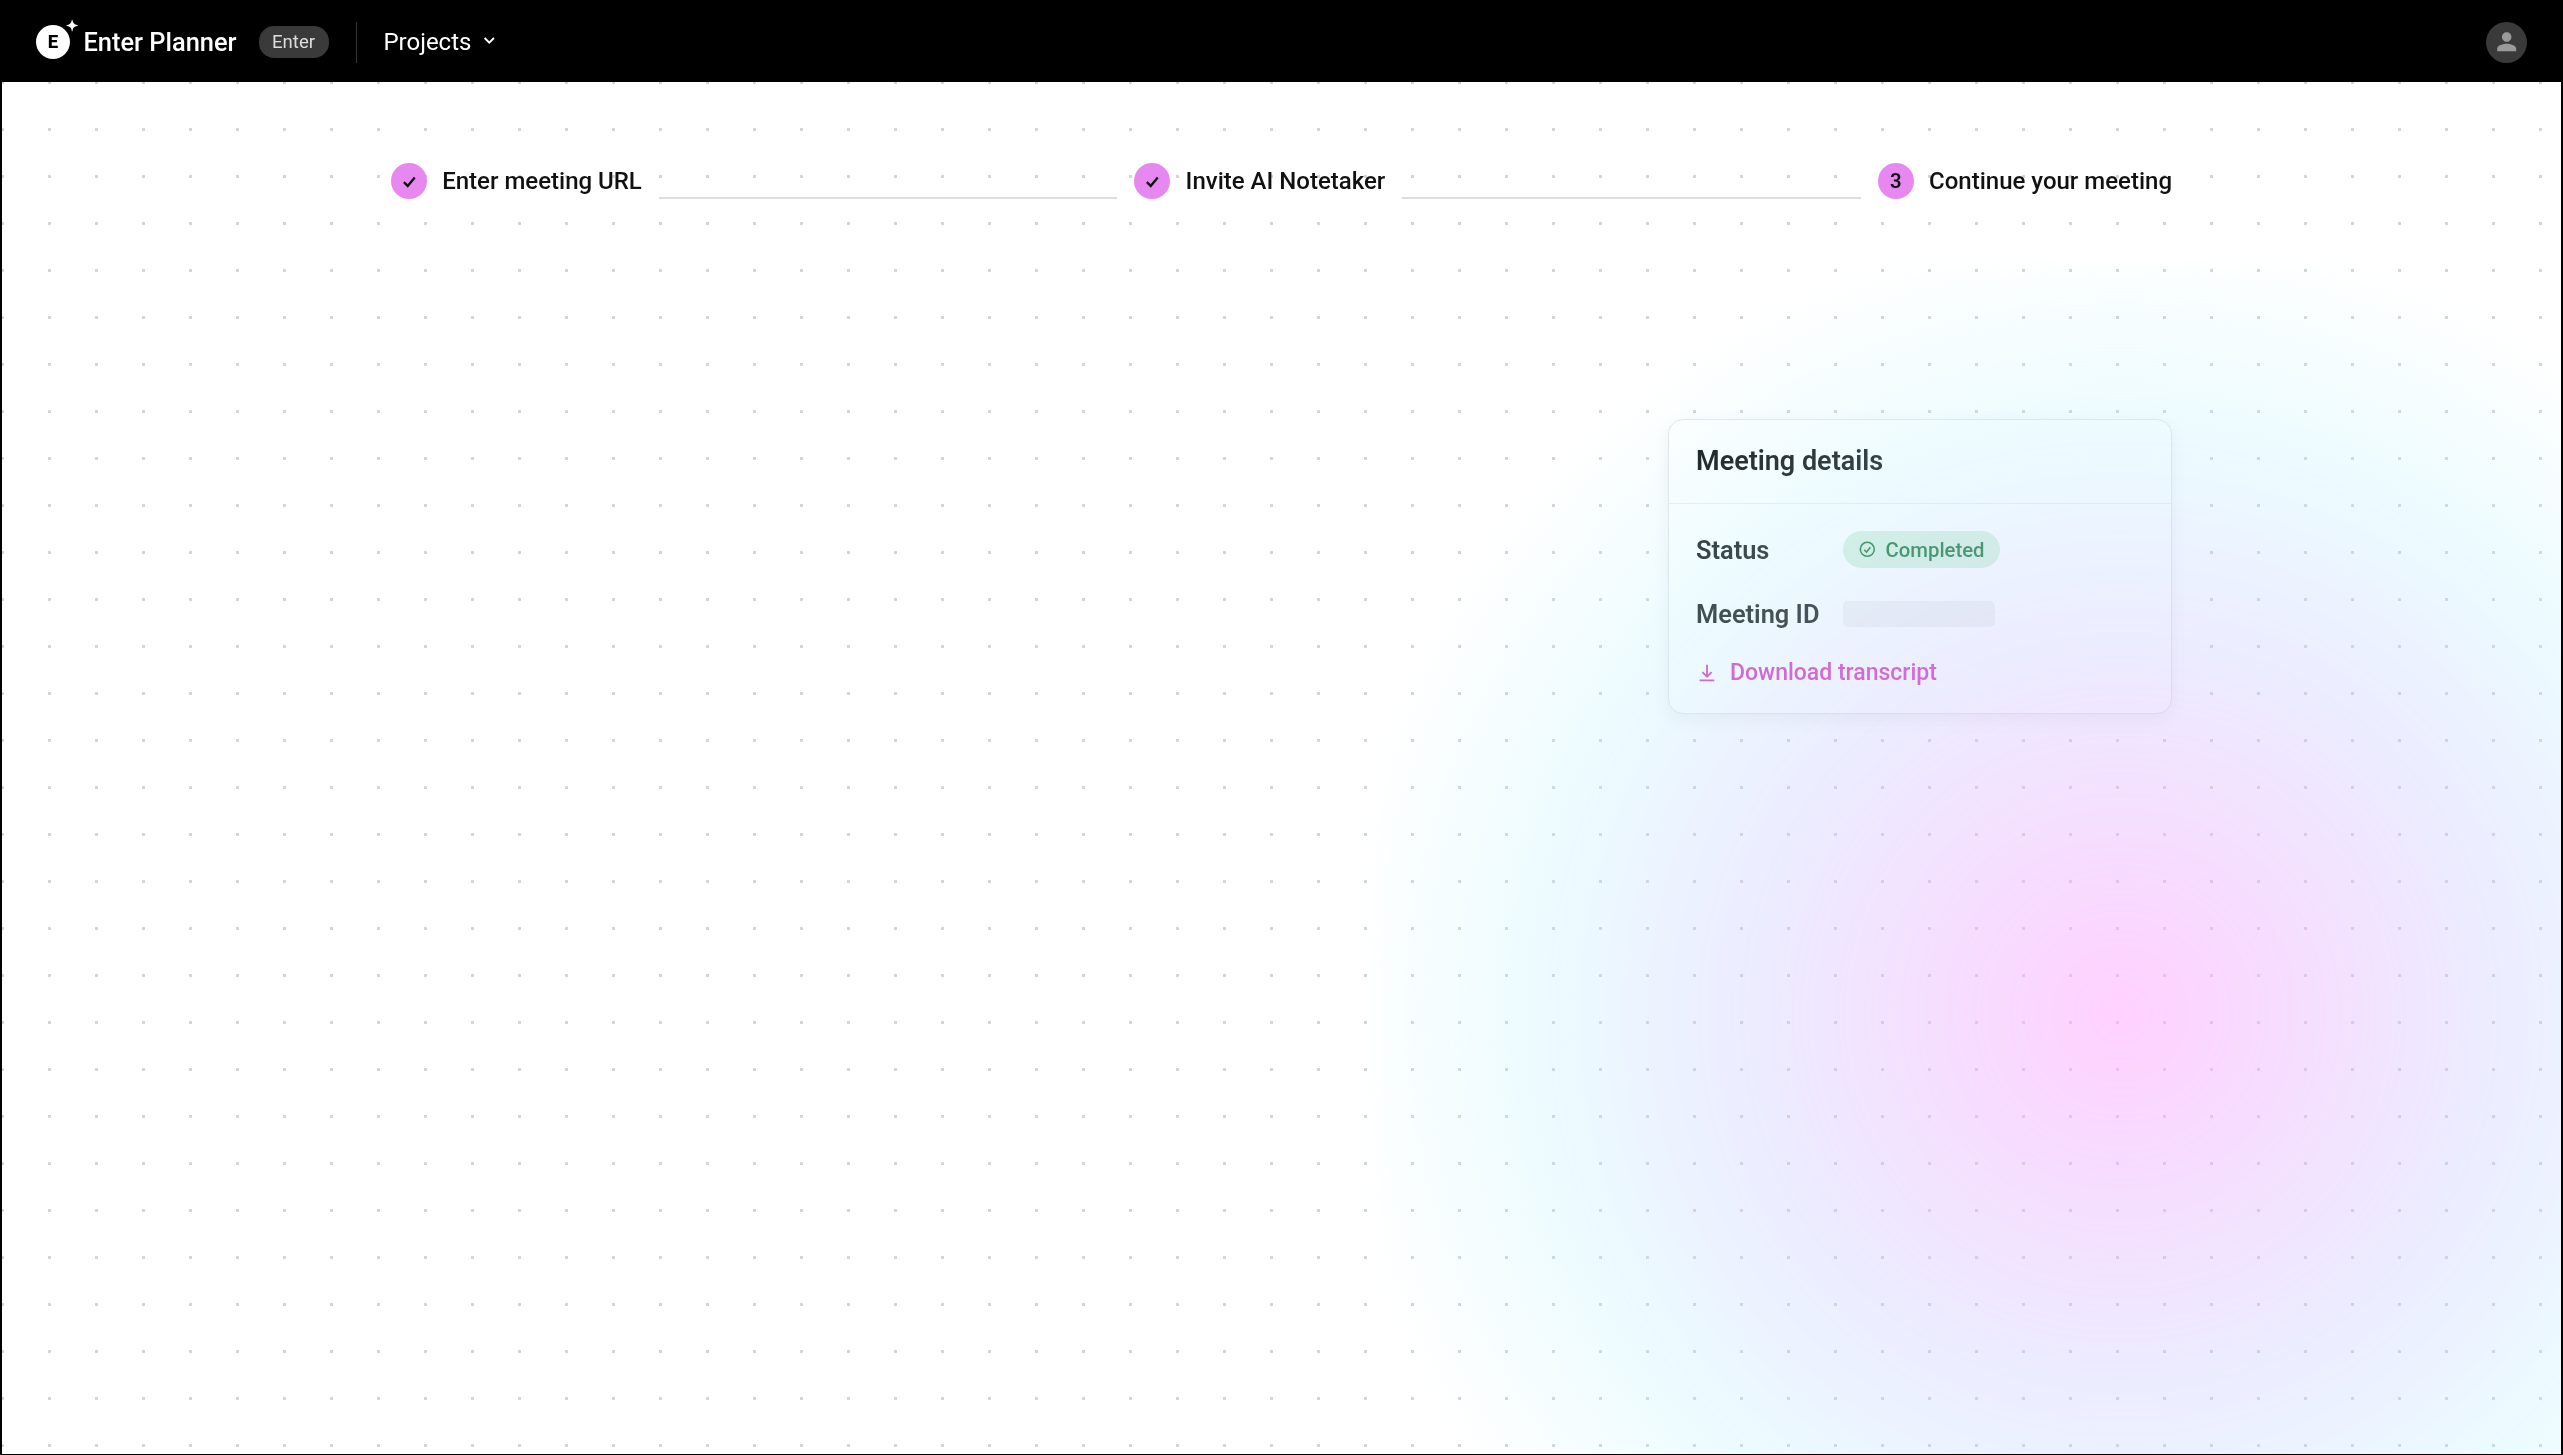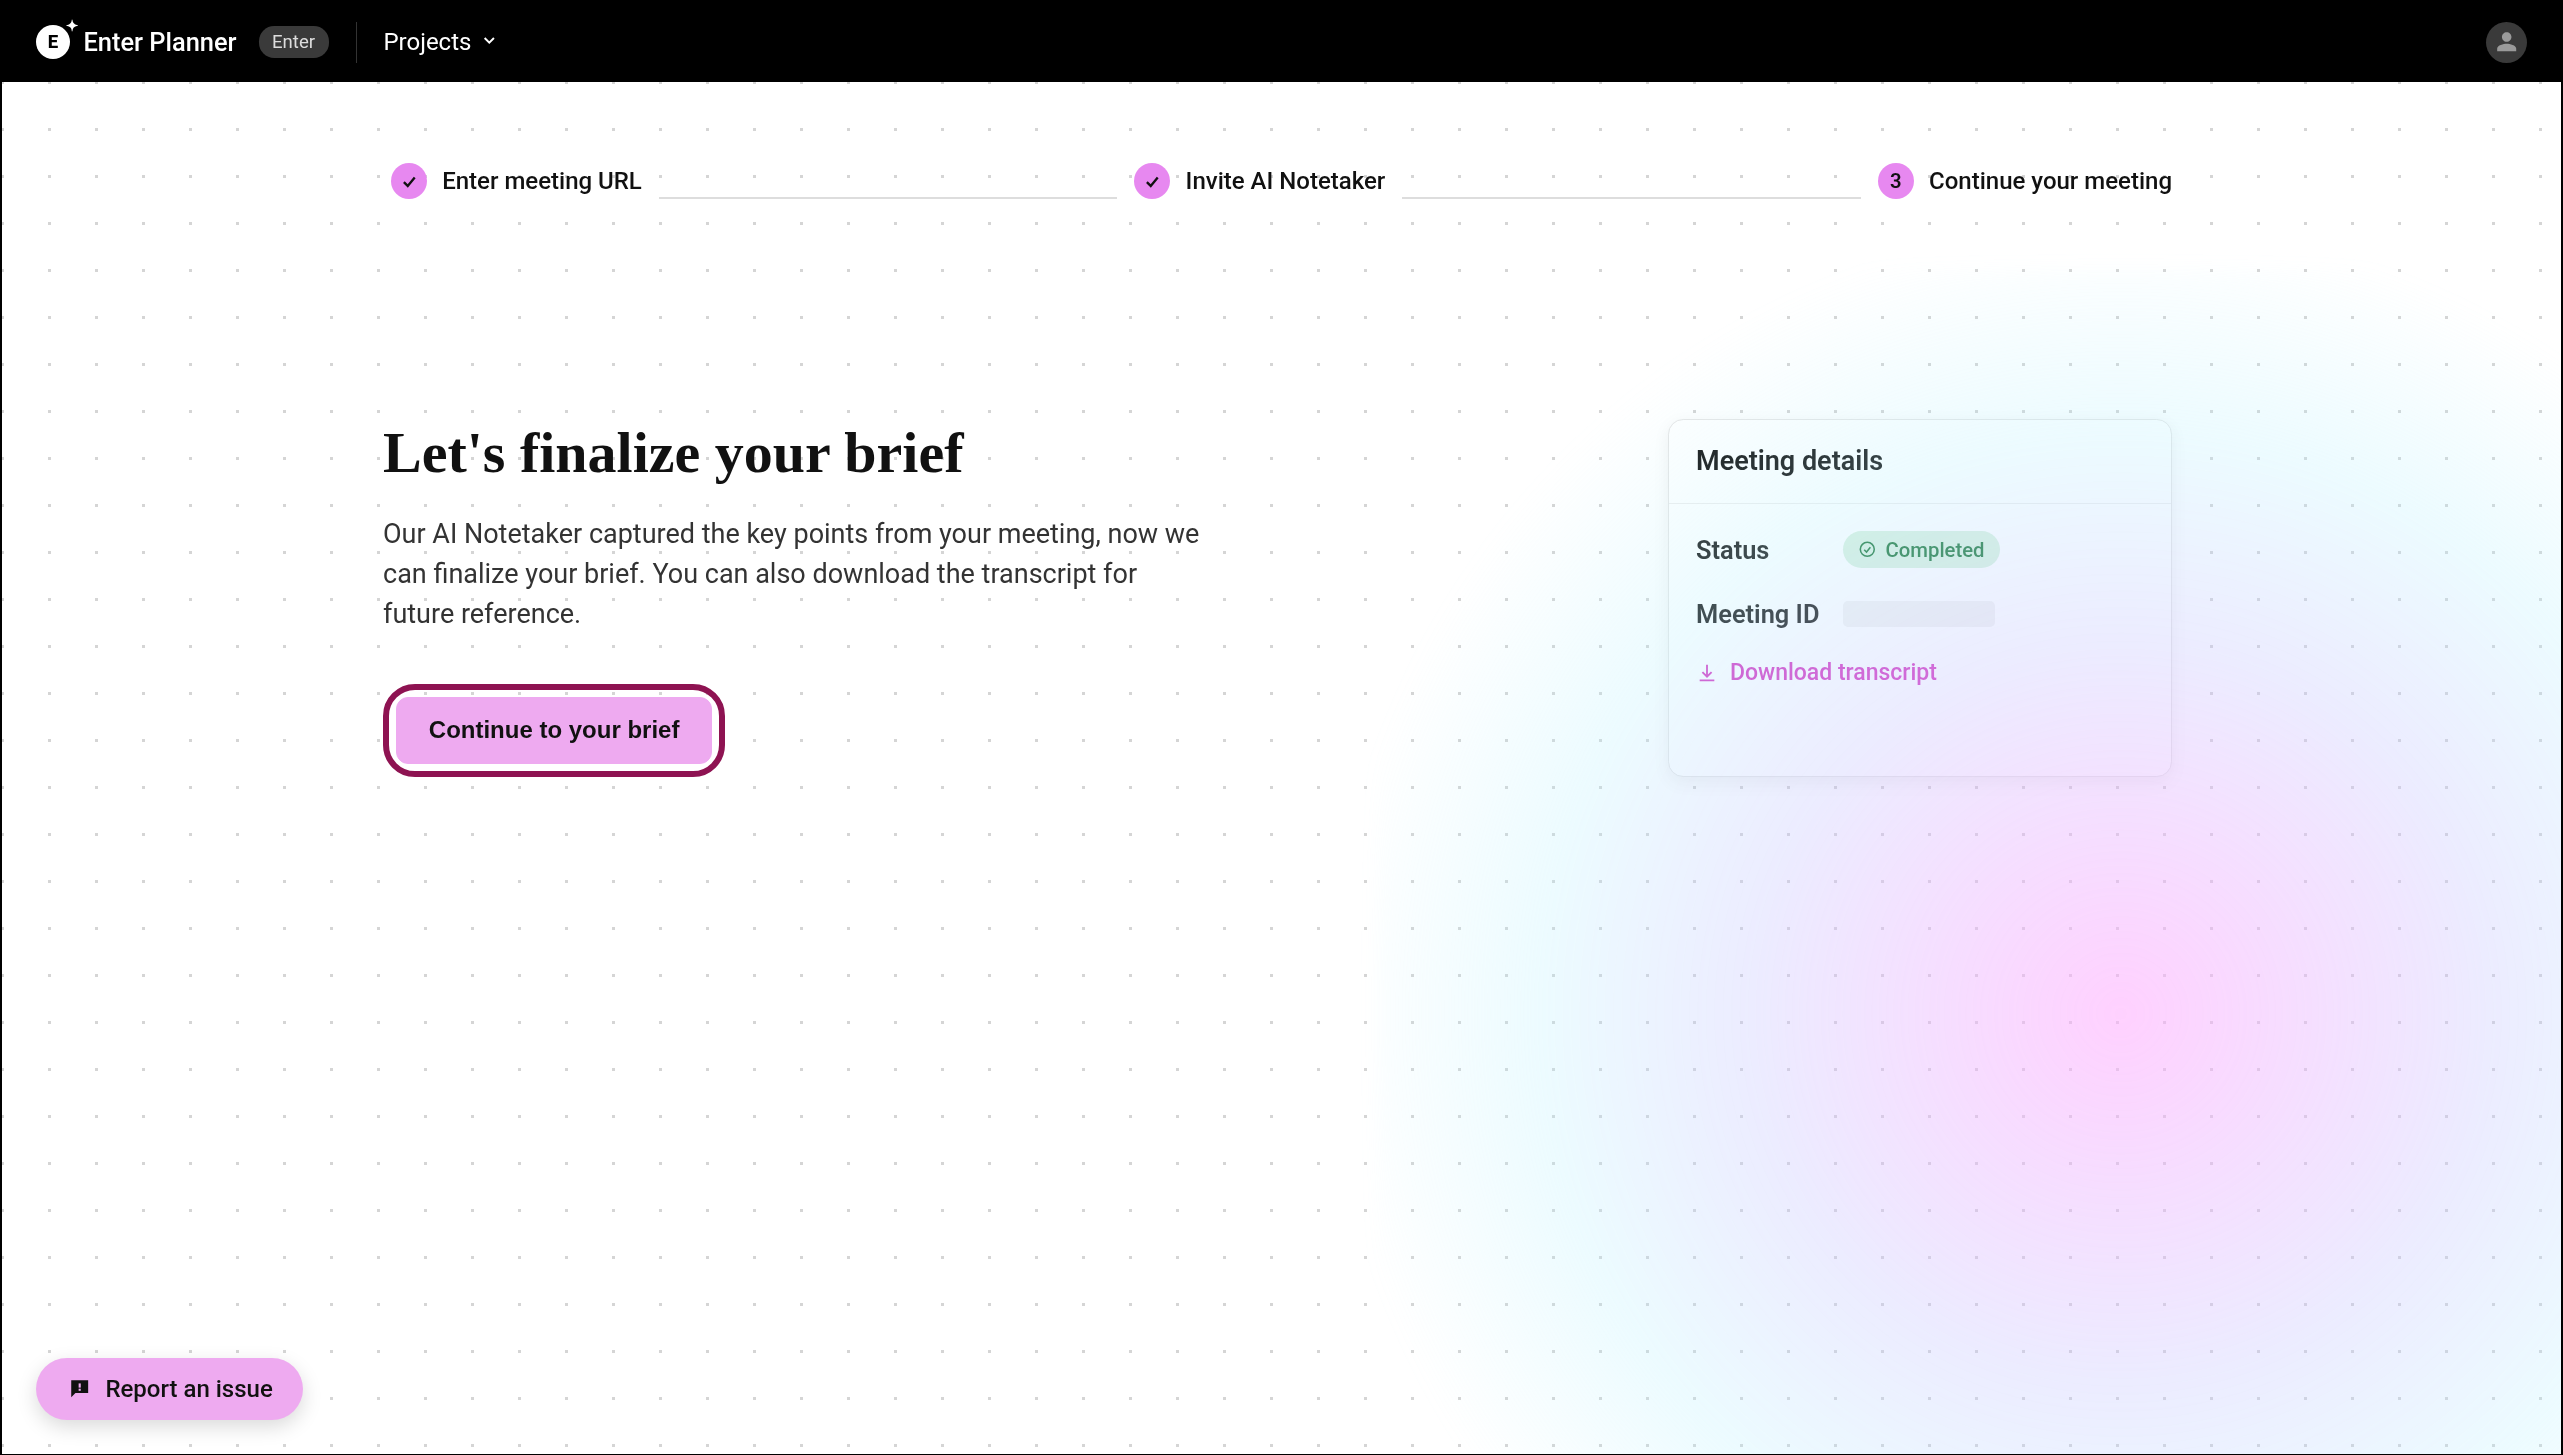--- a/index.html
+++ b/index.html
@@ -187,27 +187,20 @@
       <div class="step-label">Invite AI Notetaker</div>
     </div>
     <div class="step-line"></div>
     <div class="step">
       <div class="step-badge">3</div>
       <div class="step-label">Continue your meeting</div>
     </div>
   </div>
 
   <div class="content-row">
-    <div class="left-col">
-      <h1 class="heading">Let's finalize your brief</h1>
-      <p class="subtext">Our AI Notetaker captured the key points from your meeting, now we can finalize your brief. You can also download the transcript for future reference.</p>
-      <div class="cta-highlight">
-        <button class="cta-button">Continue to your brief</button>
-      </div>
-    </div>
 
     <div class="details-card">
       <div class="card-header">
         <div class="card-title">Meeting details</div>
       </div>
       <div class="card-body">
         <div class="row">
           <div class="row-label">Status</div>
           <div class="status-pill">
             <svg viewBox="0 0 24 24">
@@ -226,22 +219,14 @@
               <path d="M12 3v12"></path>
               <polyline points="7 11 12 16 17 11"></polyline>
               <path d="M4 20h16"></path>
             </svg>
           <span>Download transcript</span>
         </div>
       </div>
     </div>
   </div>
 
-  <div class="report-pill">
-    <svg viewBox="0 0 24 24">
-        <path d="M4 4h16v12H8l-4 4V4z"></path>
-        <rect x="11" y="7" width="2" height="4" fill="#eeaaf0"></rect>
-        <rect x="11" y="12" width="2" height="2" fill="#eeaaf0"></rect>
-      </svg>
-    <span>Report an issue</span>
-  </div>
 </div>
 
 
 </body></html>

